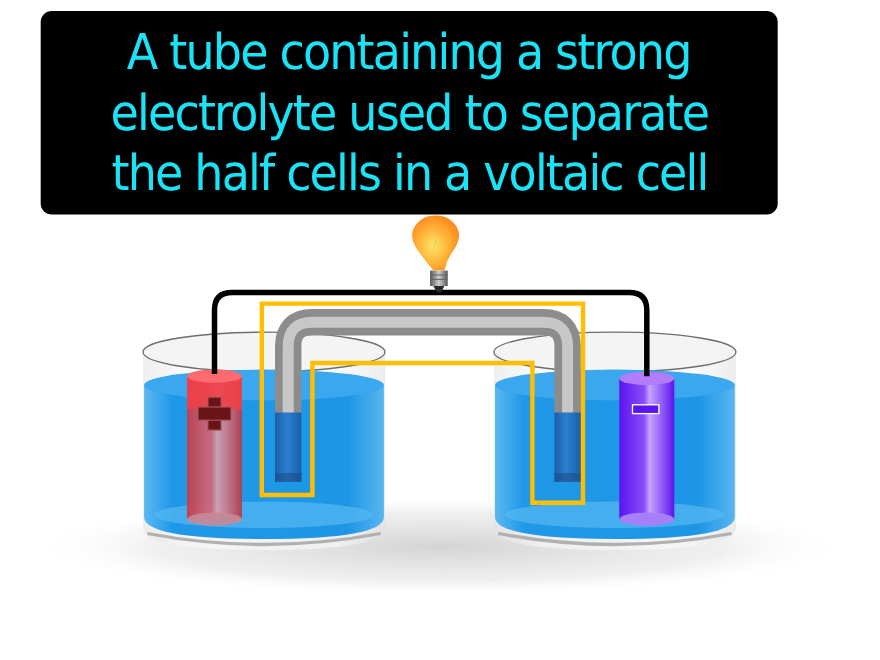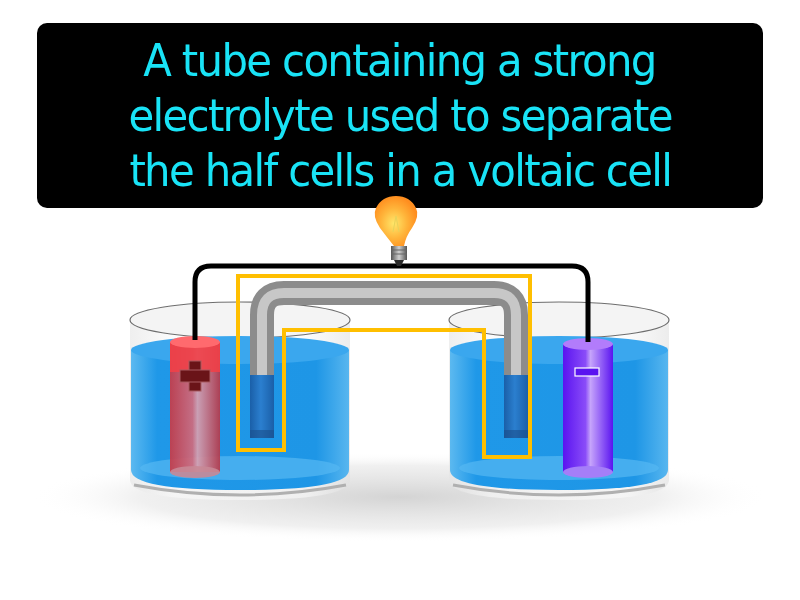--- a/index.html
+++ b/index.html
@@ -1,20 +1,20 @@
 <!DOCTYPE html>
 <html><head>
   <meta charset="utf-8">
   <style>
     html, body { margin: 0; padding: 0; }
     body { width: 800px; height: 600px; background: #ffffff; position: relative; overflow: hidden; font-family: "Liberation Sans", sans-serif; }
     .caption-box {
-      position: absolute; left: 37px; top: 10px; width: 726px; height: 185px;
+      position: absolute; left: 37px; top: 10px; width: 670px; height: 185px;
       background: #000000; border-radius: 10px;
-      display: flex; flex-direction: column; justify-content: center; align-items: center; margin-top: 13px;
+      display: flex; flex-direction: column; justify-content: center; align-items: center;
     }
     .caption-line {
       color: #19e3f6; font-family: "DejaVu Sans", sans-serif; font-size: 45px; line-height: 55px;
       letter-spacing: -1.8px; white-space: nowrap; transform: scaleX(0.93);
     }
     svg.scene { position: absolute; left: 0; top: 0; }
   </style>
 </head>
 <body>
 

